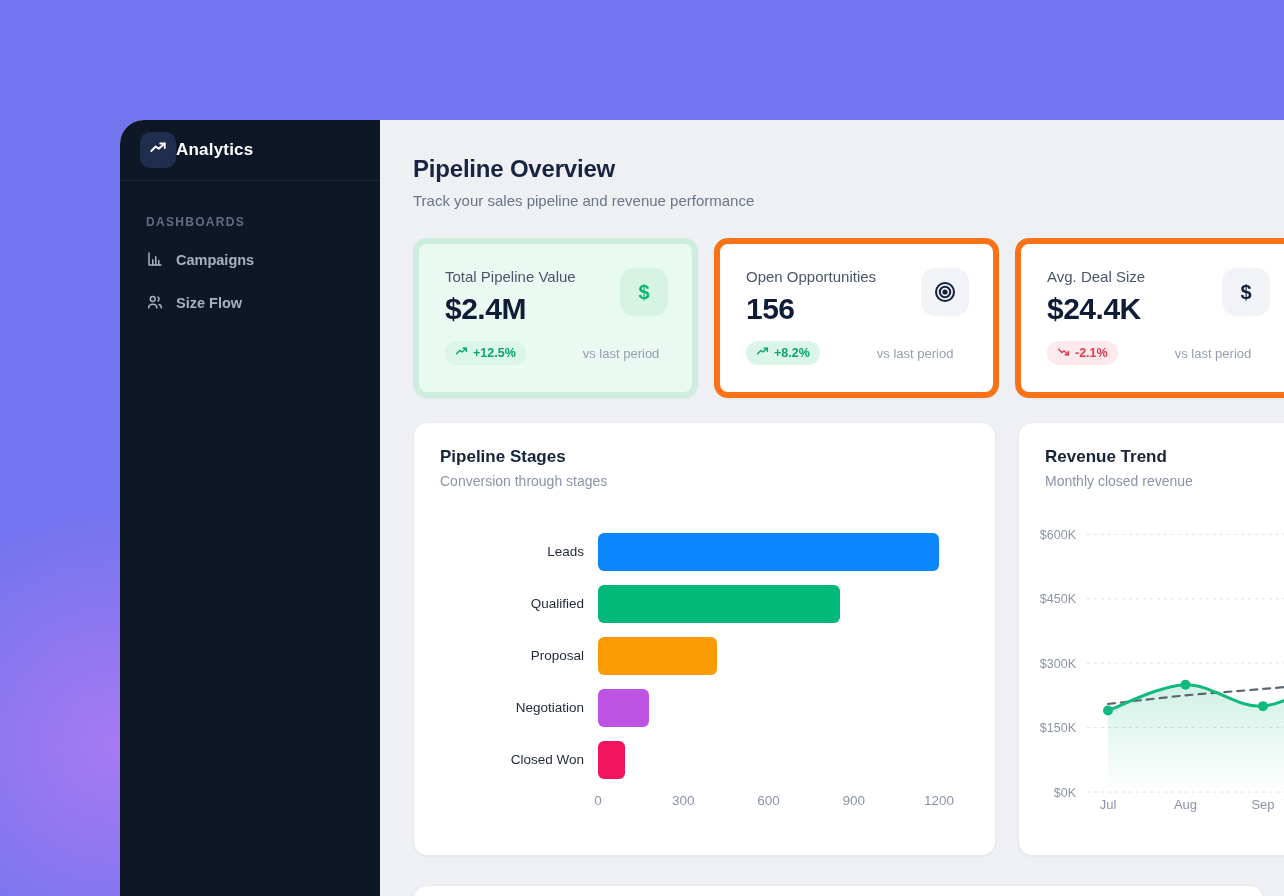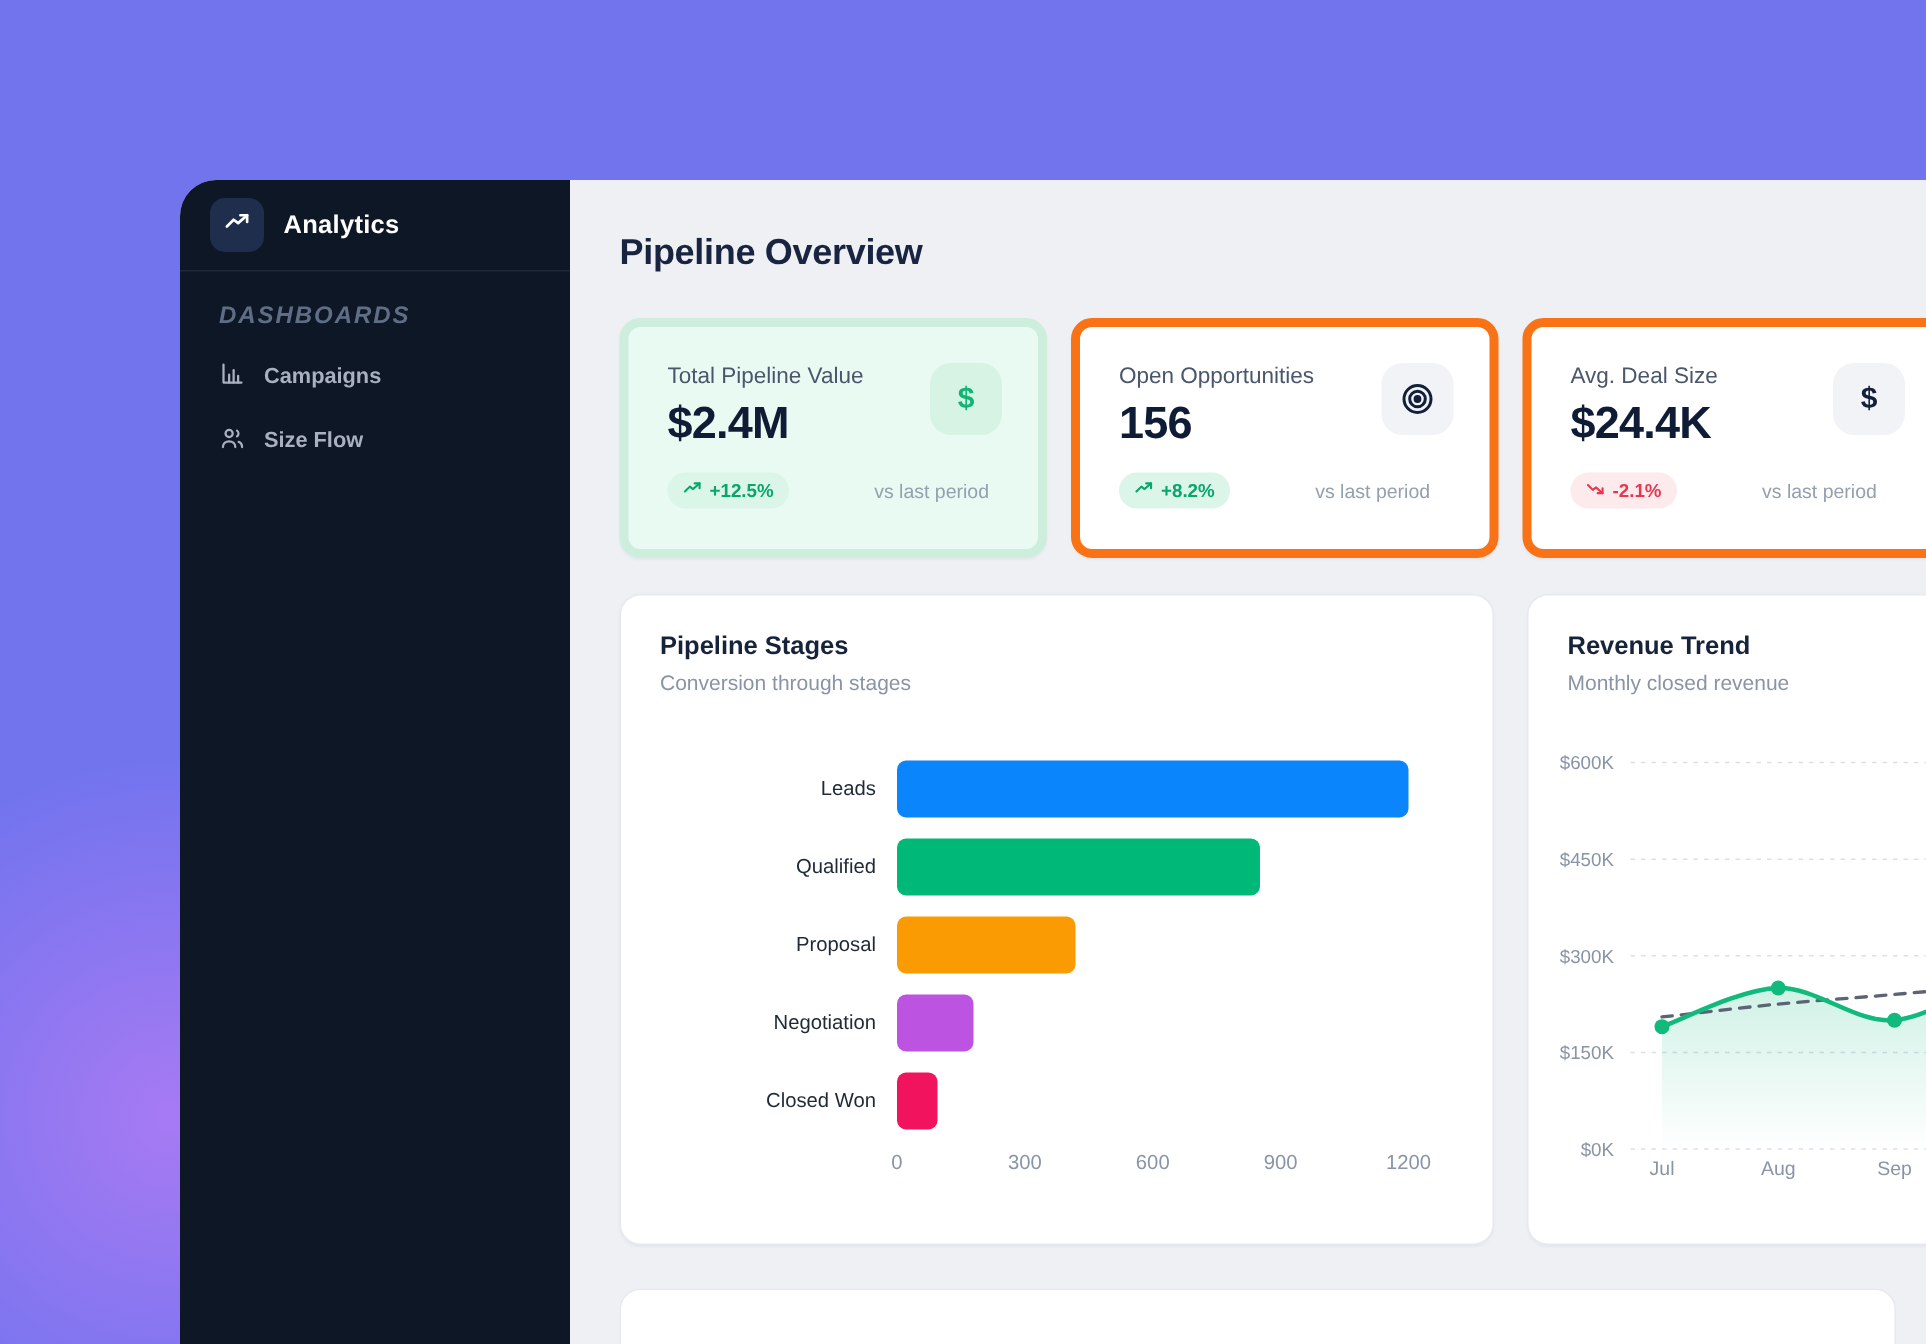--- a/index.html
+++ b/index.html
@@ -10,24 +10,24 @@
       radial-gradient(340px 340px at 115px 745px, rgba(176,123,244,.85) 0%, rgba(176,123,244,0) 70%),
       #7274ee;
   }
   .window {
     position:absolute; left:120px; top:120px; right:0; bottom:0;
     border-top-left-radius:24px; overflow:hidden; display:flex;
     background:#eef0f4;
   }
   
   .sidebar { width:260px; flex:0 0 260px; background:#0d1726; display:flex; flex-direction:column; }
-  .sb-header { display:flex; align-items:center; gap:13px; padding:13px 20px; border-bottom:1px solid rgba(255,255,255,.07); height:61px; }
+  .sb-header { display:flex; align-items:center; padding:13px 20px; border-bottom:1px solid rgba(255,255,255,.07); height:61px; }
   .logo-chip { width:36px; height:36px; border-radius:10px; background:#1f2e4d; display:flex; align-items:center; justify-content:center; }
   .sb-title { color:#fff; font-size:17px; font-weight:700; letter-spacing:.2px; }
-  .sb-section { font-size:16px; font-weight:700; letter-spacing:1.3px; color:#5f6e85; margin:21px 0 8px 26px;font-style:italic; }
+  .sb-section { font-size:12px; font-weight:700; letter-spacing:1.3px; color:#5f6e85; margin:34px 0 8px 26px; }
   .sb-item { display:flex; align-items:center; gap:12px; margin:3px 12px; padding:0 14px; height:40px; border-radius:10px; color:#a9b1c0; font-size:14.5px; cursor:pointer;font-weight:bold; }
   .sb-item.active { background:#1e2c4a; color:#fff; font-weight:600; }
   .sb-item svg { flex:0 0 auto; }
   
   .main { flex:1 1 auto; padding:35px 0 0 33px; min-width:0; }
   .page-title { font-size:24px; font-weight:800; color:#182440; letter-spacing:-.2px; }
   .page-subtitle { font-size:15px; color:#6a7586; margin-top:9px; }
   .stats-row { display:flex; gap:16px; margin-top:29px; }
   .stat-card { position:relative; flex:0 0 285px; height:160px; background:#fff; border:6px solid #f97316; border-radius:14px; padding:24px 26px; box-shadow:0 1px 2px rgba(16,24,40,.04); }
   .stat-card.highlight { background:#e9faf2; border-color:#cdeedd; }
@@ -100,20 +100,21 @@
               <path d="M17.5 15.4 c2 .7 3 2.4 3 4.6"></path>
           </svg>
         </span>
         <span>Size Flow</span>
       </div>
     </nav>
   </aside>
 
   <main class="main">
     <h1 class="page-title">Pipeline Overview</h1>
+    <div class="page-subtitle">Track your sales pipeline and revenue performance</div>
 
     <div class="stats-row">
 
       <div class="stat-card highlight">
         <div class="stat-label">Total Pipeline Value</div>
         <div class="stat-value">$2.4M</div>
         <div class="stat-foot">
           <span class="badge up">
             <span>
               <svg width="13" height="13" viewBox="0 0 24 24" fill="none" stroke="currentColor" stroke-width="2.6" stroke-linecap="round" stroke-linejoin="round">

